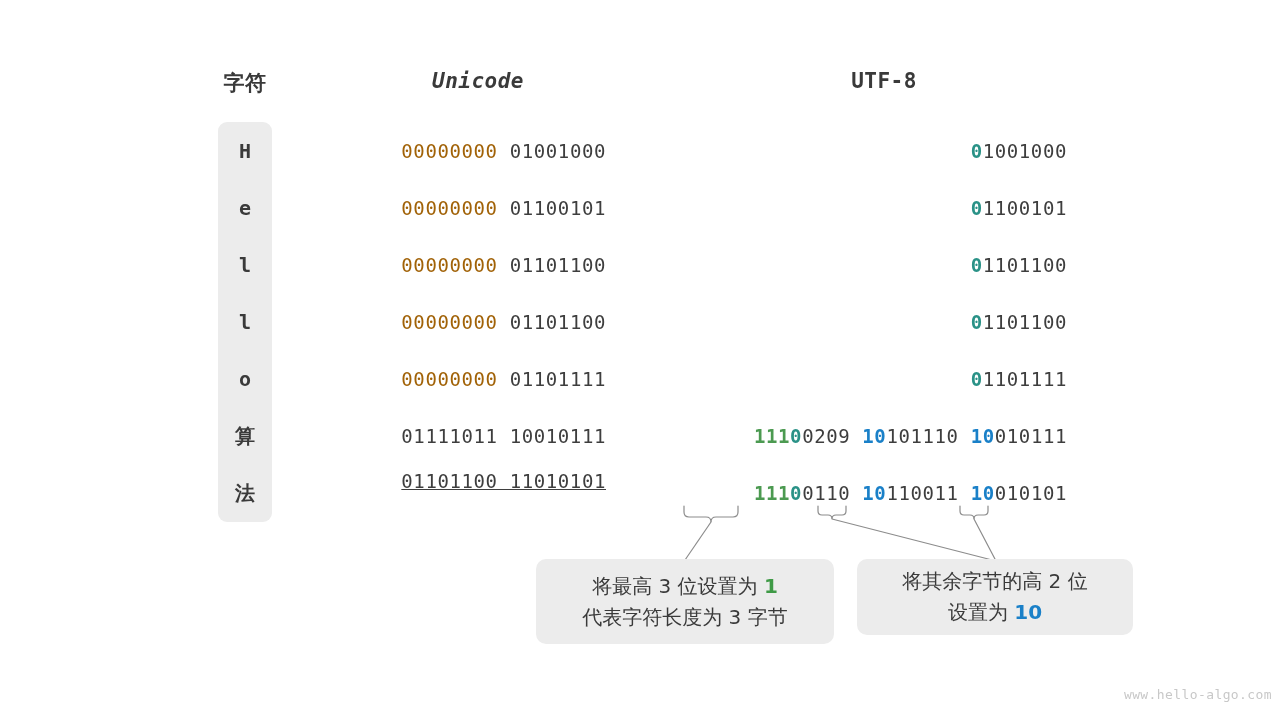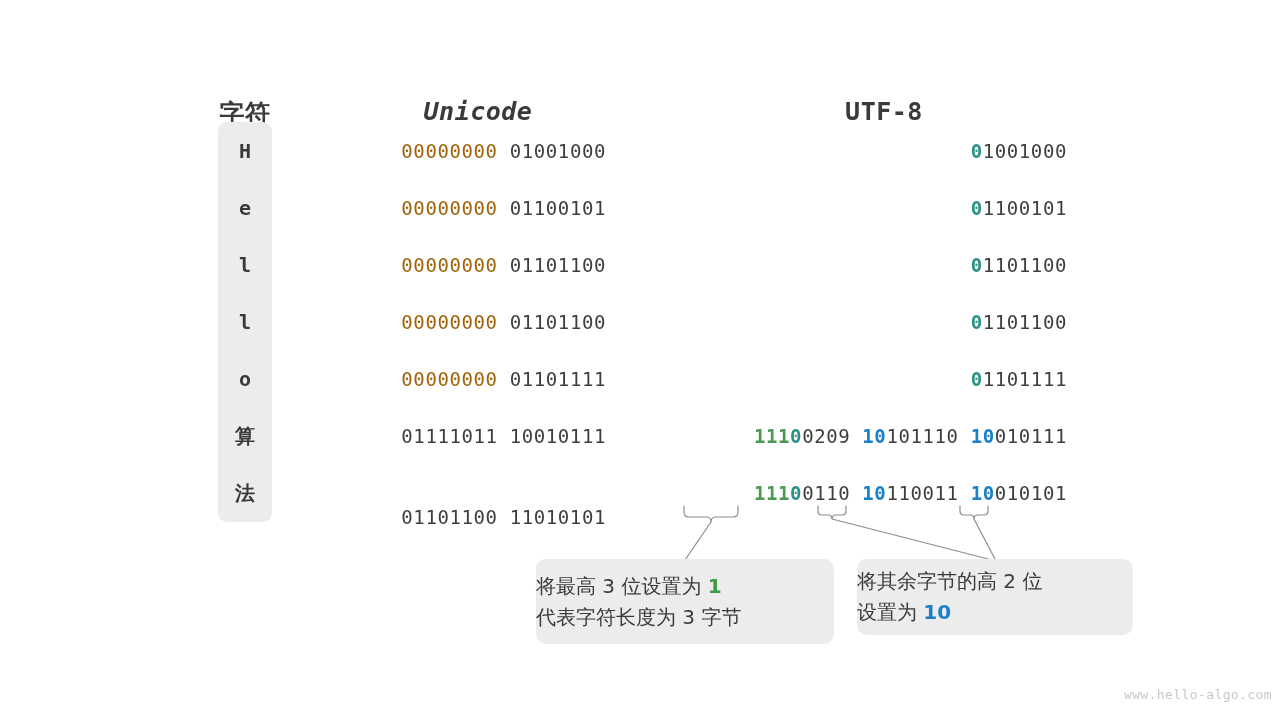--- a/index.html
+++ b/index.html
@@ -21,25 +21,24 @@
     inset: 0;
   }
 
   
   .abs { position: absolute; }
 
   
   .col-header {
     font-family: "DejaVu Sans Mono", monospace;
     font-weight: bold;
-    font-size: 25px;
+    font-size: 21px;
     color: #3a3a3a;
     white-space: nowrap;
     letter-spacing: 0.5px;
-    margin-top: 28px;
   }
   .hdr-char   { left: 218px; top: 69px; width: 54px; text-align: center; }
   .hdr-uni    { left: 330px; top: 69px; width: 296px; text-align: center; font-style: italic; }
   .hdr-utf    { left: 700px; top: 69px; width: 368px; text-align: center; }
 
   
   .char-panel {
     left: 218px;
     top: 122px;
     width: 54px;
@@ -89,21 +88,21 @@
   .utf-cell .b-teal  { color: #2a9287; font-weight: bold; }
   .utf-cell .b-green { color: #4c9a51; font-weight: bold; }
   .utf-cell .b-blue  { color: #1a80c8; font-weight: bold; }
 
   
   .callout {
     background: #ececec;
     border-radius: 10px;
     display: flex;
     flex-direction: column;
-    align-items: flex-start;
+    align-items: center;
     justify-content: center;
     font-family: "DejaVu Sans", sans-serif;
     font-size: 20px;
     color: #3a3a3a;
     line-height: 31px;
     white-space: pre;
   }
   .callout .hl-green { color: #3f9a46; font-weight: bold; }
   .callout .hl-blue  { color: #1a80c8; font-weight: bold; }
 
@@ -154,21 +153,21 @@
       <div class="abs char-cell" style="top: 308px;">l</div>
       <div class="abs uni-cell" style="top: 309px;"><span class="dim">00000000 </span><span>01101100</span></div>
       <div class="abs utf-cell" style="top: 309px;"><span class="b-teal">0</span><span>1101100</span></div>
       <div class="abs char-cell" style="top: 365px;">o</div>
       <div class="abs uni-cell" style="top: 366px;"><span class="dim">00000000 </span><span>01101111</span></div>
       <div class="abs utf-cell" style="top: 366px;"><span class="b-teal">0</span><span>1101111</span></div>
       <div class="abs char-cell" style="top: 422px;">算</div>
       <div class="abs uni-cell" style="top: 423px;"><span>01111011 10010111</span></div>
       <div class="abs utf-cell" style="top: 423px;"><span class="b-green">111</span><span class="b-teal">0</span><span>0209 </span><span class="b-blue">10</span><span>101110 </span><span class="b-blue">10</span><span>010111</span></div>
       <div class="abs char-cell" style="top: 479px;">法</div>
-      <div class="abs uni-cell" style="top: 504px;"><span>01101100 11010101</span></div>
+      <div class="abs uni-cell" style="top: 468px; text-decoration: underline;"><span>01101100 11010101</span></div>
       <div class="abs utf-cell" style="top: 480px;"><span class="b-green">111</span><span class="b-teal">0</span><span>0110 </span><span class="b-blue">10</span><span>110011 </span><span class="b-blue">10</span><span>010101</span></div>
     </div>
 
   <svg class="connectors" viewBox="0 0 1280 720" xmlns="http://www.w3.org/2000/svg">
     <g fill="none" stroke="#8c8c8c" stroke-width="1.2" stroke-linecap="round">
 
       <path d="M 684 506 L 684 512 Q 684 517 689 517 L 706 517 Q 711 517 711 522 Q 711 517 716 517 L 733 517 Q 738 517 738 512 L 738 506"></path>
 
       <path d="M 711 522 L 685 560"></path>
 

